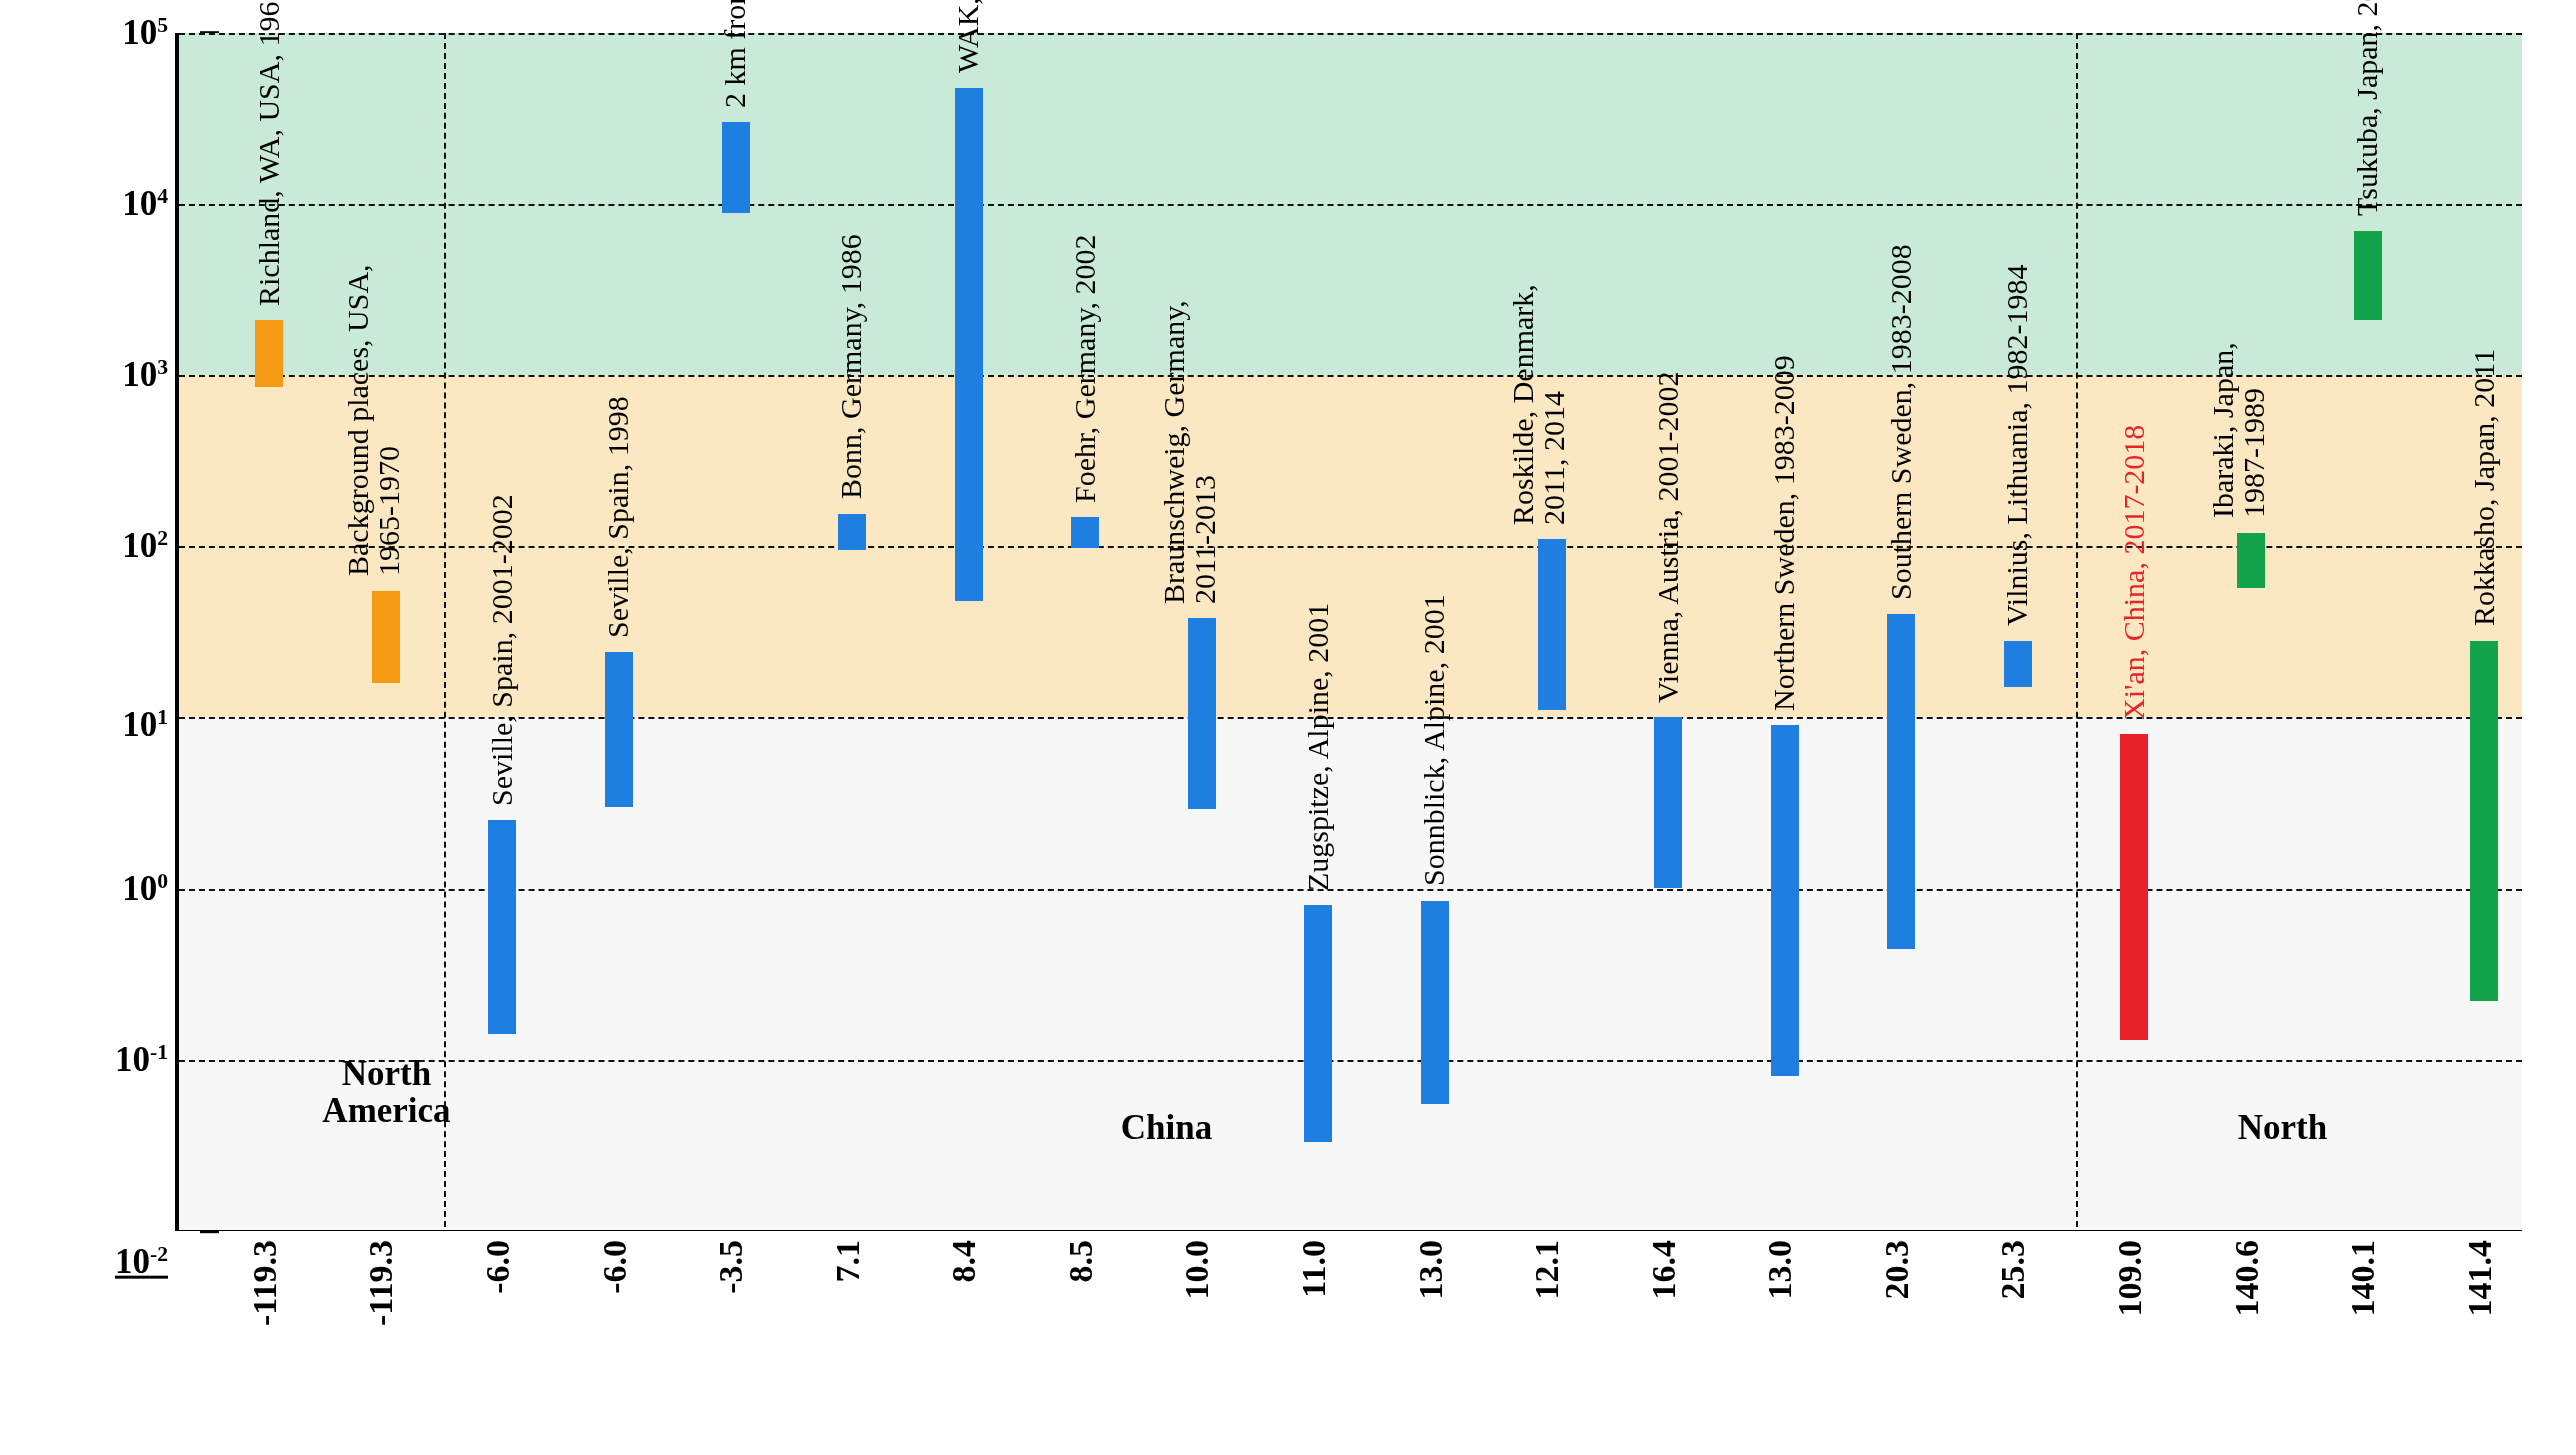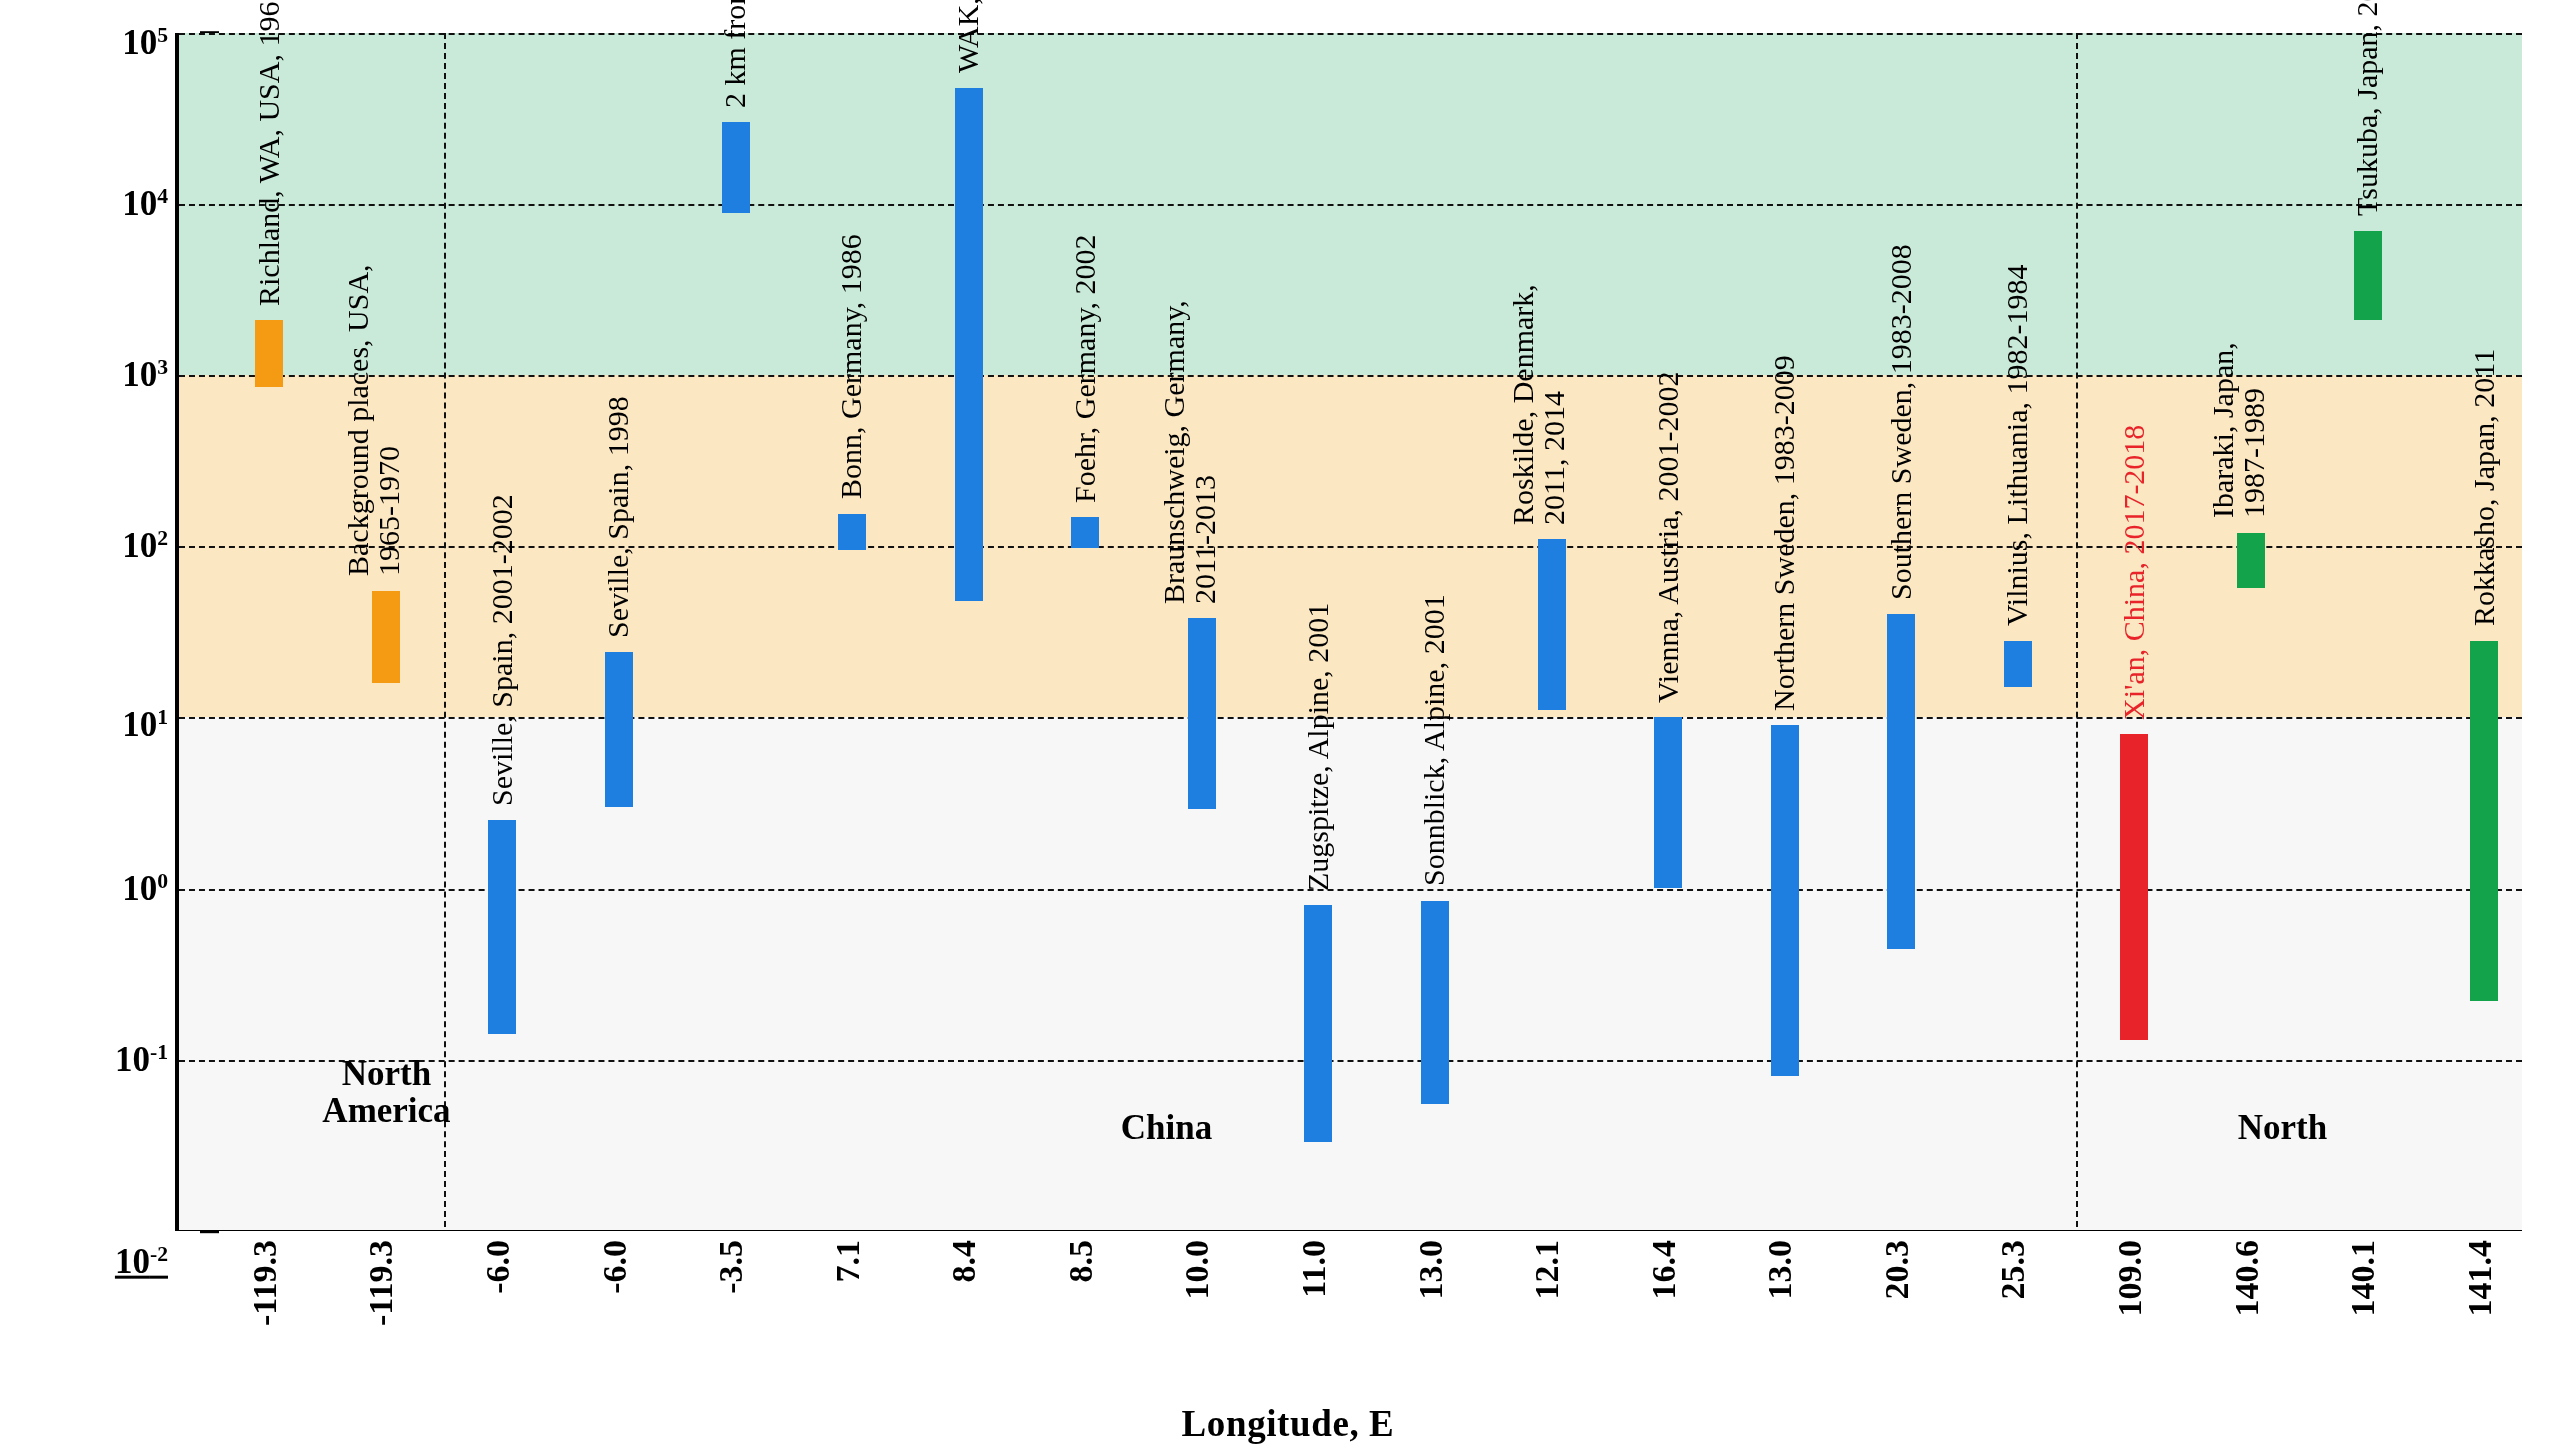--- a/index.html
+++ b/index.html
@@ -162,21 +162,21 @@
 </head>
 <body>
 
 <div id="chart-root">
 
   <div id="y-axis-title">
     N(<sup>129</sup>I)&nbsp; (10<sup>5</sup> m<sup>-3</sup>)
   </div>
 
   <div id="y-ticks">
-      <div class="ytick-label" style="top: 10px;">10<sup>5</sup></div>
+      <div class="ytick-label" style="top: 0px;">10<sup>5</sup></div>
       <div class="ytick-mark" style="top: 0px;"></div>
       <div class="ytick-label" style="top: 171px;">10<sup>4</sup></div>
       <div class="ytick-mark" style="top: 171px;"></div>
       <div class="ytick-label" style="top: 342px;">10<sup>3</sup></div>
       <div class="ytick-mark" style="top: 342px;"></div>
       <div class="ytick-label" style="top: 513px;">10<sup>2</sup></div>
       <div class="ytick-mark" style="top: 513px;"></div>
       <div class="ytick-label" style="top: 692px;">10<sup>1</sup></div>
       <div class="ytick-mark" style="top: 684px;"></div>
       <div class="ytick-label" style="top: 856px;">10<sup>0</sup></div>
@@ -247,21 +247,20 @@
       <div class="bar" title="Tsukuba, Japan, 2011" style="left: 2189px; top: 198px; height: 89px; background: rgb(19, 163, 74);"></div>
       <div class="bar-label" style="left: 2173px; top: 183px;">Tsukuba, Japan, 2011</div>
       <div class="bar" title="Rokkasho, Japan, 2011" style="left: 2305px; top: 608px; height: 360px; background: rgb(19, 163, 74);"></div>
       <div class="bar-label" style="left: 2290px; top: 593px;">Rokkasho, Japan, 2011</div>
       <div class="region-label" style="left: 108px; top: 1023px; width: 199px;">North
 America</div>
       <div class="region-label" style="left: 861px; top: 1077px; width: 253px;">China</div>
       <div class="region-label" style="left: 2004px; top: 1077px; width: 199px;">North</div>
     </div>
 
-  <div id="x-axis-title">Longitude,  E</div>
 
 <div class="xtick" style="left: 265px;">
       <div class="xtick-inner">-119.3</div>
     </div>
     <div class="xtick" style="left: 381px;">
       <div class="xtick-inner">-119.3</div>
     </div>
     <div class="xtick" style="left: 498px;">
       <div class="xtick-inner">-6.0</div>
     </div>

